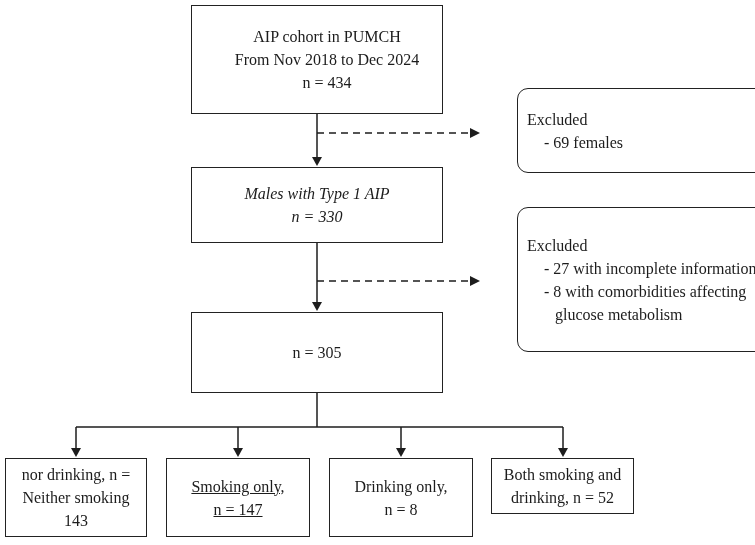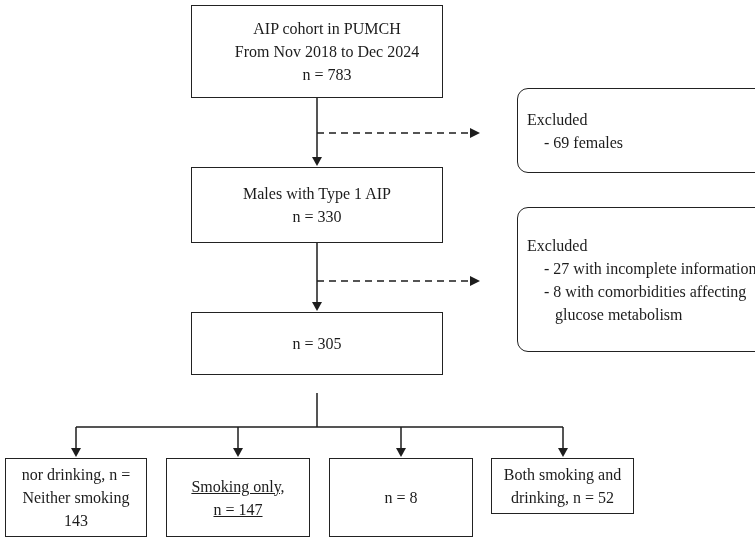--- a/index.html
+++ b/index.html
@@ -37,25 +37,25 @@
   .node.centered { align-items: center; text-align: center; }
   .node.rounded { border-radius: 11px; margin-left: 36px; }
   .node .line { white-space: nowrap; }
   .exc-body { padding: 0 5px 0 9px; }
   .exc-title { }
   .exc-item {
     padding-left: 28px;
     text-indent: -11px;
   }
   
-  #box-cohort    { left: 191px; top: 5px;   width: 252px; height: 93px; padding-left: 20px;  }
+  #box-cohort    { left: 191px; top: 5px;   width: 252px; height: 109px; padding-left: 20px;  }
   #box-excluded1 { left: 481px; top: 88px;  width: 269px; height: 85px;  }
-  #box-males     { left: 191px; top: 167px; width: 252px; height: 76px;  }
+  #box-males     { left: 191px; top: 167px; width: 252px; height: 76px; font-style: italic;  }
   #box-excluded2 { left: 481px; top: 207px; width: 269px; height: 145px; }
-  #box-analyzed  { left: 191px; top: 312px; width: 252px; height: 63px;  }
+  #box-analyzed  { left: 191px; top: 312px; width: 252px; height: 81px;  }
   #box-group1    { left: 5px;   top: 458px; width: 142px; height: 79px;  }
   #box-group2    { left: 166px; top: 458px; width: 144px; height: 79px; text-decoration: underline;  }
   #box-group3    { left: 329px; top: 458px; width: 144px; height: 79px;  }
   #box-group4    { left: 491px; top: 458px; width: 143px; height: 56px;  }
 </style>
 </head>
 <body>
 
 <div id="canvas">
 
@@ -102,21 +102,21 @@
       <g>
         <line x1="563" y1="427" x2="563" y2="449" fill="none"></line>
         <polygon points="558,448 568,448 563,457" stroke="none"></polygon>
       </g>
     </g>
   </svg>
 
   <div class="node centered" id="box-cohort">
     <div class="line">AIP cohort in PUMCH</div>
     <div class="line">From Nov 2018 to Dec 2024</div>
-    <div class="line">n = 783</div>
+    <div class="line">n = 434</div>
   </div>
 
   <div class="node rounded" id="box-excluded1">
     <div class="exc-body">
       <div class="exc-title">Excluded</div>
       <div class="exc-item">- 69 females</div>
     </div>
   </div>
 
   <div class="node centered" id="box-males">
@@ -141,20 +141,21 @@
     <div class="line">Neither smoking</div>
     <div class="line">143</div>
   </div>
 
   <div class="node centered" id="box-group2">
     <div class="line">Smoking only,</div>
     <div class="line">n = 147</div>
   </div>
 
   <div class="node centered" id="box-group3">
+    <div class="line">Drinking only,</div>
     <div class="line">n = 8</div>
   </div>
 
   <div class="node centered" id="box-group4">
     <div class="line">Both smoking and</div>
     <div class="line">drinking, n = 52</div>
   </div>
 
 </div>
 

